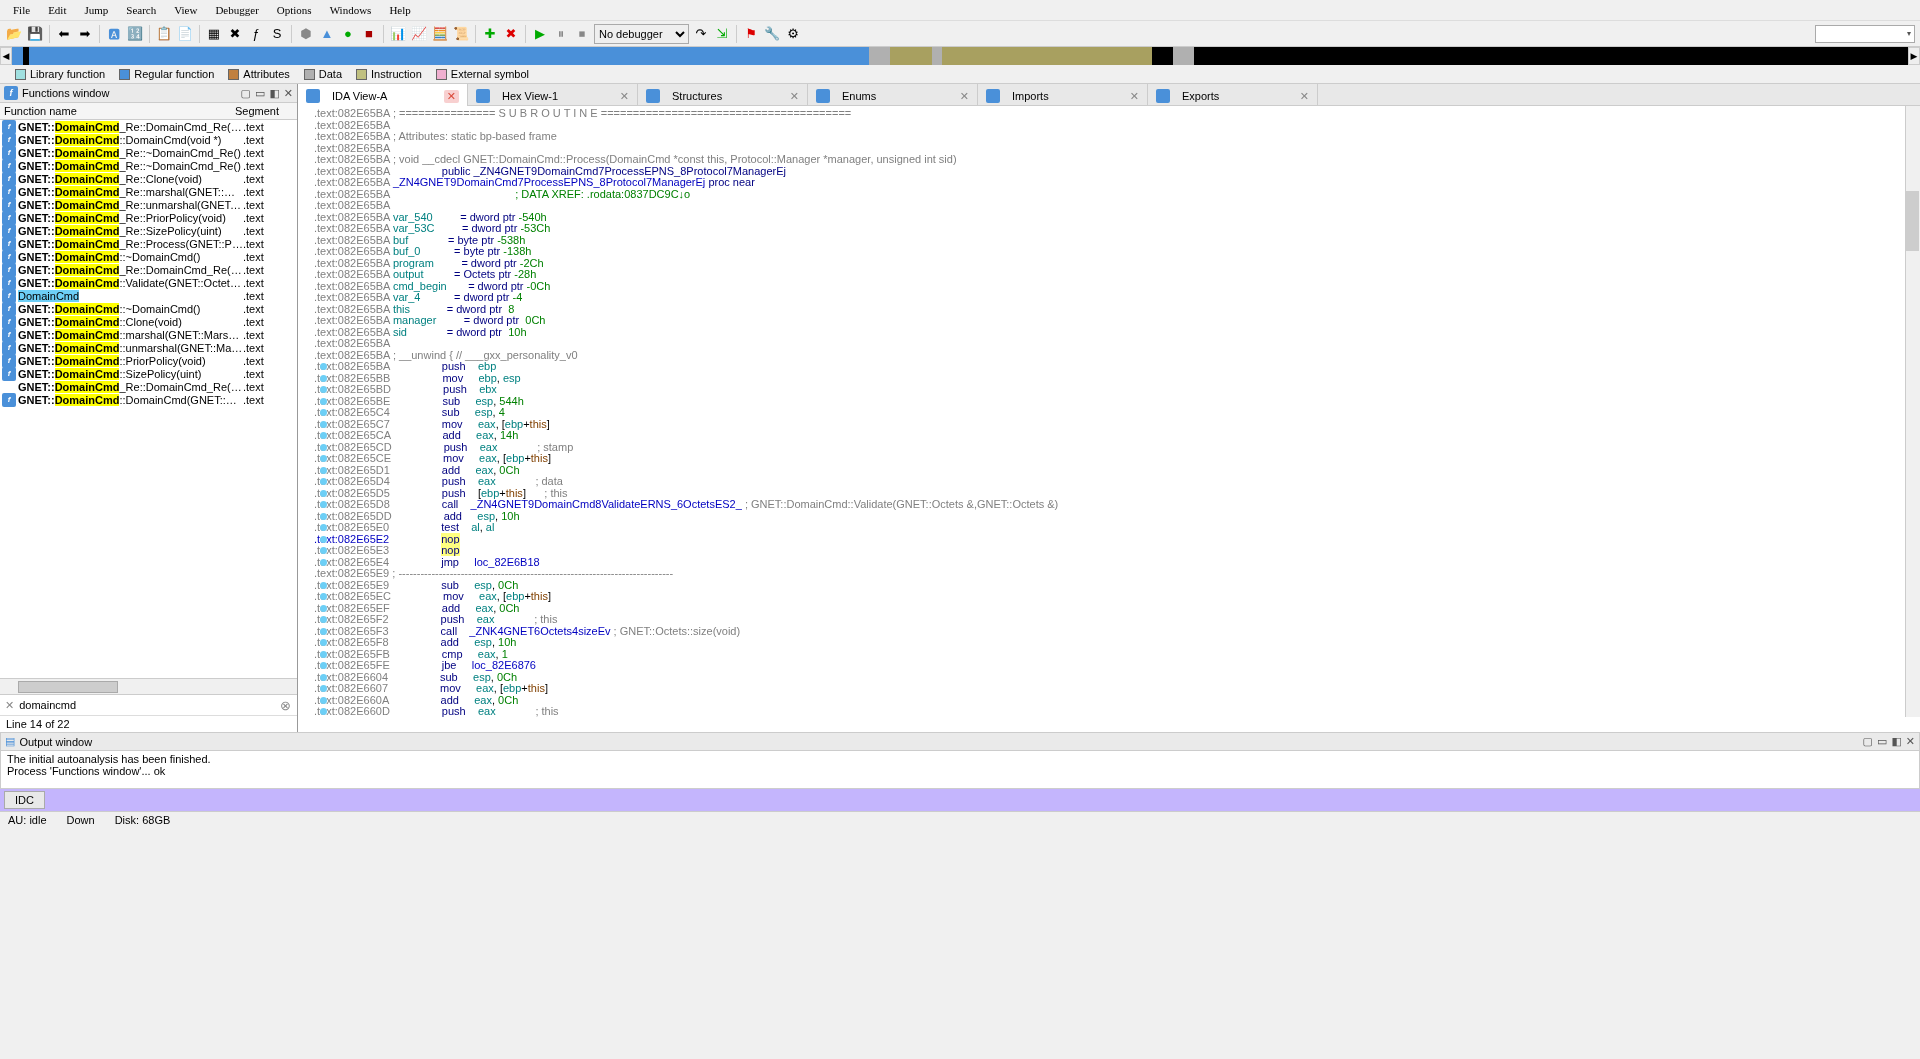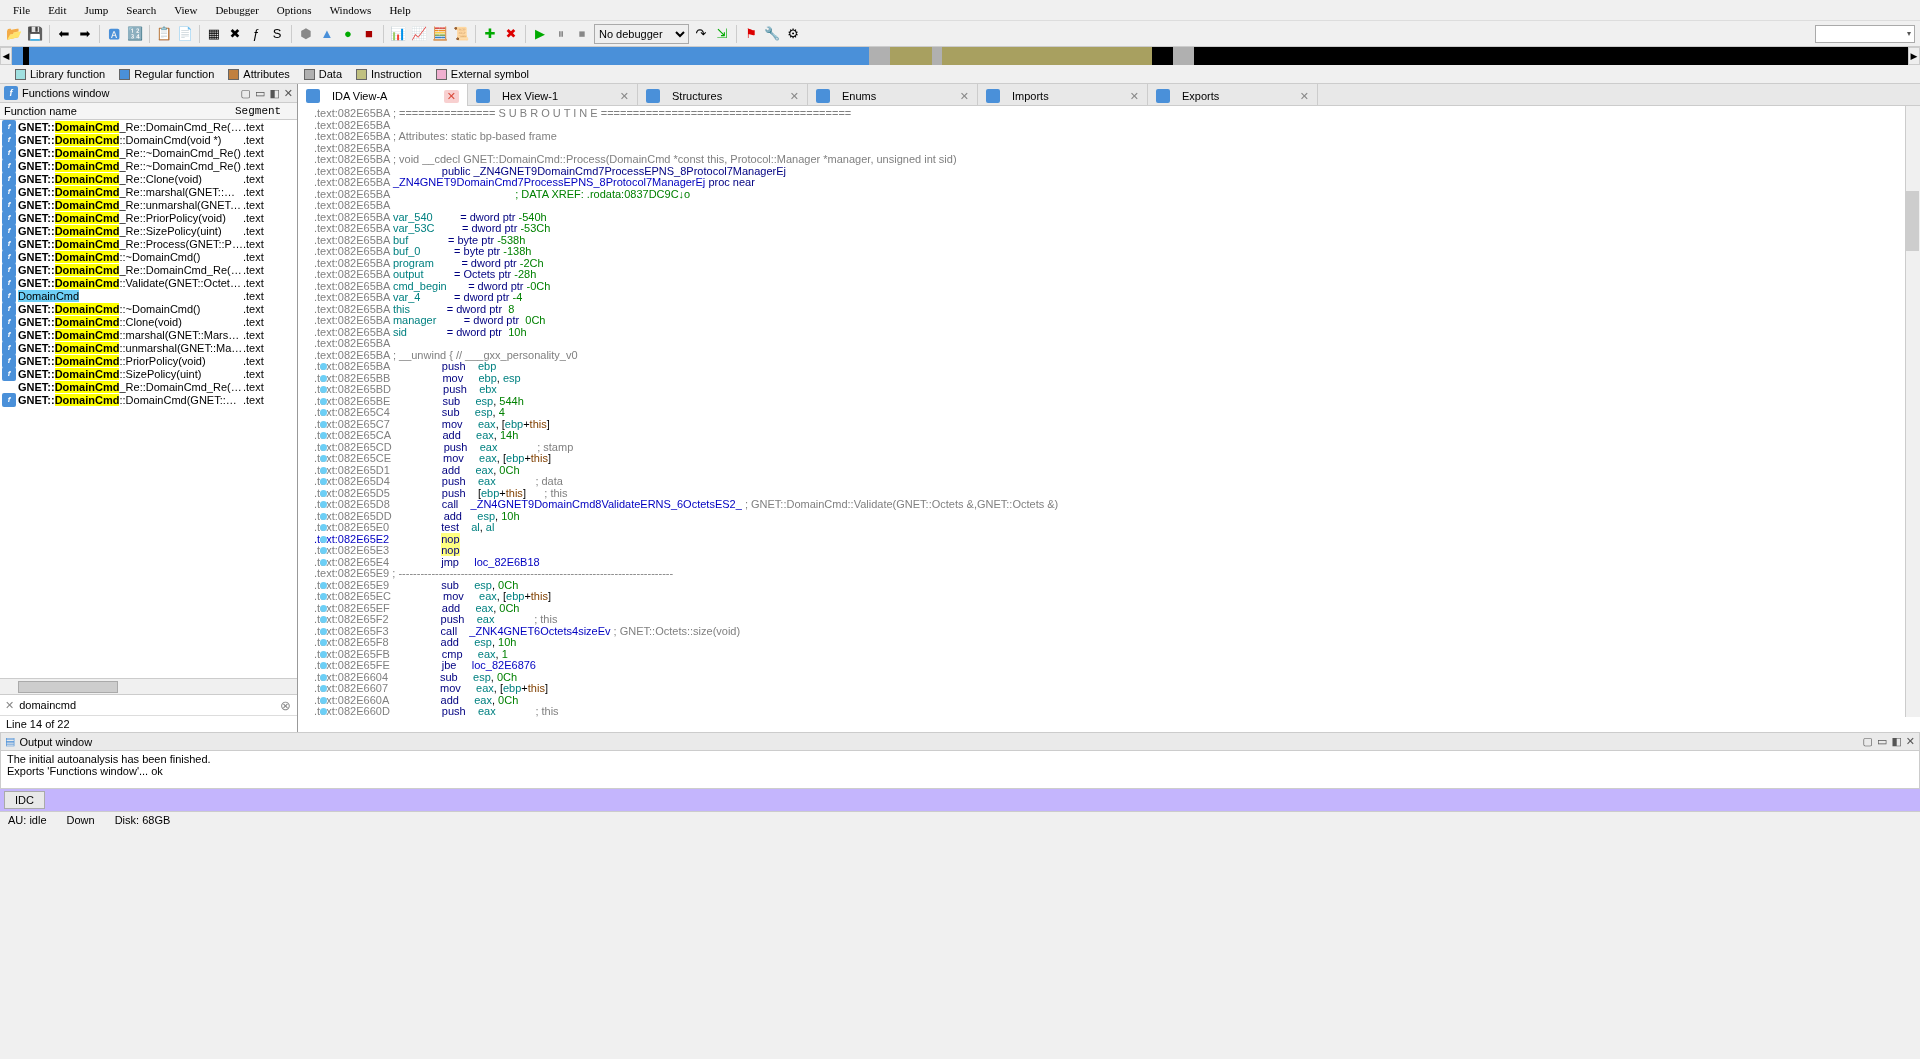--- a/index.html
+++ b/index.html
@@ -18,21 +18,21 @@
 .legend-item { display:flex; align-items:center; gap:4px; }
 .lsw { width:11px; height:11px; border:1px solid #666; }
 .main { display:flex; height:648px; }
 .left { width:298px; display:flex; flex-direction:column; border-right:1px solid #999; background:#fff; }
 .pane-hdr { background:#eaeaea; padding:2px 4px; display:flex; align-items:center; gap:4px; border-bottom:1px solid #ccc; }
 .pane-hdr .ficon { width:14px; height:14px; background:#4a90d9; border-radius:2px; display:inline-flex; align-items:center; justify-content:center; color:#fff; font-weight:bold; font-size:9px; font-style:italic; }
 .pane-ctrls { margin-left:auto; display:flex; gap:4px; }
 .pane-ctrls span { cursor:default; font-size:11px; color:#555; }
 .func-hdr { background:#f5f5f5; border-bottom:1px solid #ccc; display:flex; padding:2px 4px; font-size:11px; }
 .func-hdr .c1 { flex:1; }
-.func-hdr .c2 { width:58px;font-family:Liberation Mono, monospace; }
+.func-hdr .c2 { width:58px; }
 .func-list { flex:1; overflow:auto; background:#fff; }
 .frow { display:flex; align-items:center; padding:0 2px; height:13px; font-family:Arial; font-size:11px; white-space:nowrap; }
 .frow .ficon { width:14px; height:14px; background:#4a90d9; border-radius:2px; margin-right:2px; font-size:8px; color:#fff; display:inline-flex; align-items:center; justify-content:center; font-style:italic; font-weight:bold; flex-shrink:0; }
 .frow .fname { flex:1; overflow:hidden; text-overflow:ellipsis; }
 .frow .fseg { width:52px; color:#000; }
 .frow.sel { background:#fff; }
 .hl-y { background:#ffff00; }
 .hl-c { background:#6dcff6; }
 .hscroll { height:16px; background:#f0f0f0; border-top:1px solid #ccc; position:relative; }
 .hscroll-thumb { position:absolute; left:18px; top:2px; height:12px; width:100px; background:#cdcdcd; border:1px solid #aaa; }
@@ -359,21 +359,21 @@
   <span>Output window</span>
   <div class="pane-ctrls">
     <span>▢</span>
     <span>▭</span>
     <span>◧</span>
     <span>✕</span>
   </div>
 </div>
 <div class="output-body" id="outbody">
     <div>The initial autoanalysis has been finished.</div>
-    <div>Exports 'Functions window'... ok</div>
+    <div>Process 'Functions window'... ok</div>
   </div>
 
 <div class="idc-bar">
   <span class="idc-btn">IDC</span>
 </div>
 
 <div class="statusbar">
   <span>AU: idle</span>
   <span>Down</span>
   <span>Disk: 68GB</span>

